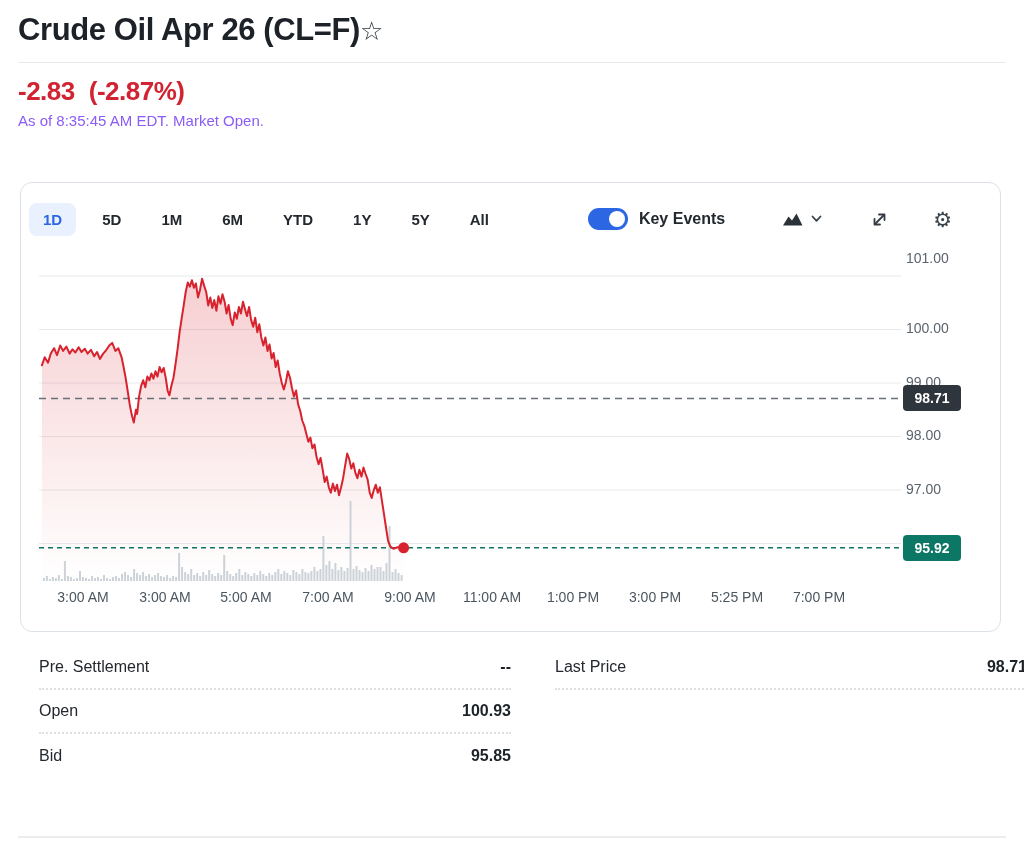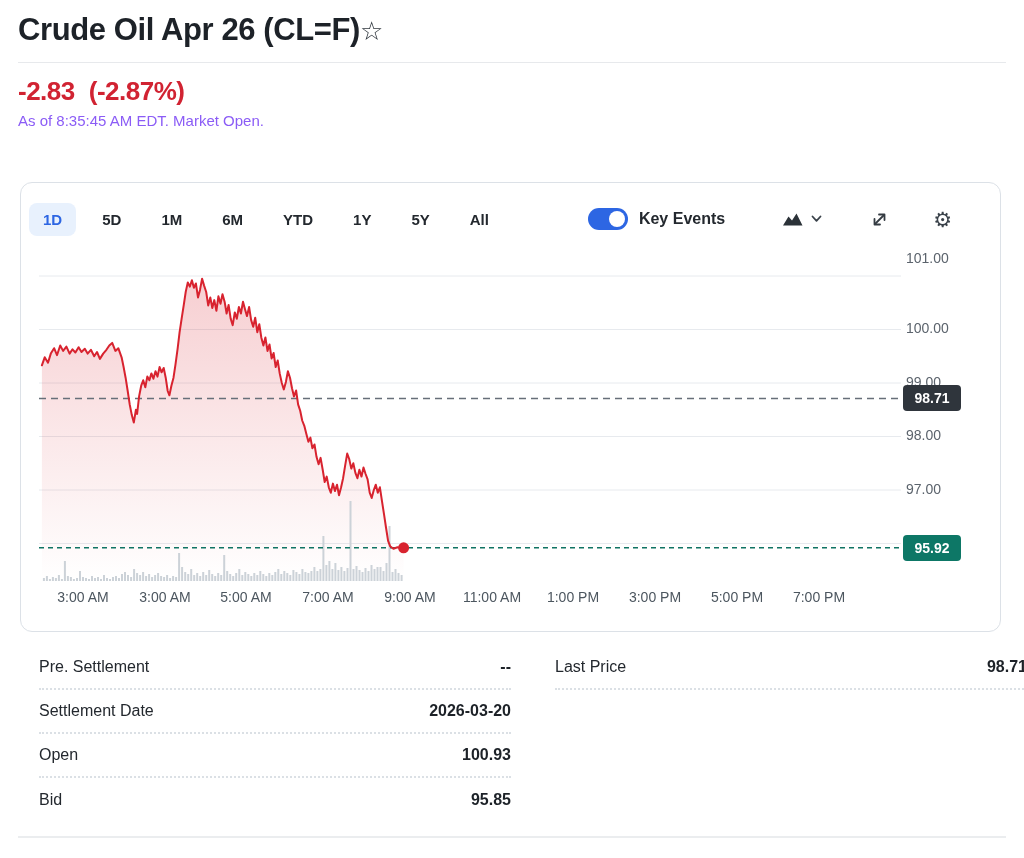--- a/index.html
+++ b/index.html
@@ -273,35 +273,31 @@
   <div class="badge badge-last" style="background: rgb(13, 119, 102);">95.92</div>
 
   <span class="xlab xl0">3:00 AM</span>
   <span class="xlab xl1">3:00 AM</span>
   <span class="xlab xl2">5:00 AM</span>
   <span class="xlab xl3">7:00 AM</span>
   <span class="xlab xl4">9:00 AM</span>
   <span class="xlab xl5">11:00 AM</span>
   <span class="xlab xl6">1:00 PM</span>
   <span class="xlab xl7">3:00 PM</span>
-  <span class="xlab xl8">5:00 PM</span>
+  <span class="xlab xl8">5:25 PM</span>
   <span class="xlab xl9">7:00 PM</span>
 </div>
 
 <div class="stats">
   <div class="scol">
     <div class="srow">
       <span class="slabel">Pre. Settlement</span>
       <span class="svalue">--</span>
     </div>
     <div class="srow">
-      <span class="slabel">Settlement Date</span>
-      <span class="svalue">2026-03-20</span>
-    </div>
-    <div class="srow">
       <span class="slabel">Open</span>
       <span class="svalue">100.93</span>
     </div>
     <div class="srow last">
       <span class="slabel">Bid</span>
       <span class="svalue">95.85</span>
     </div>
   </div>
   <div class="scol">
     <div class="srow">

